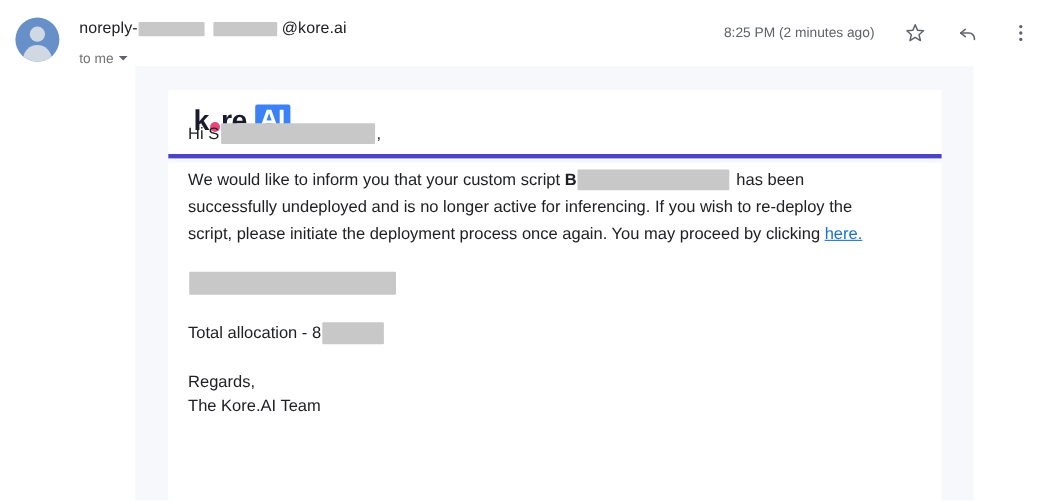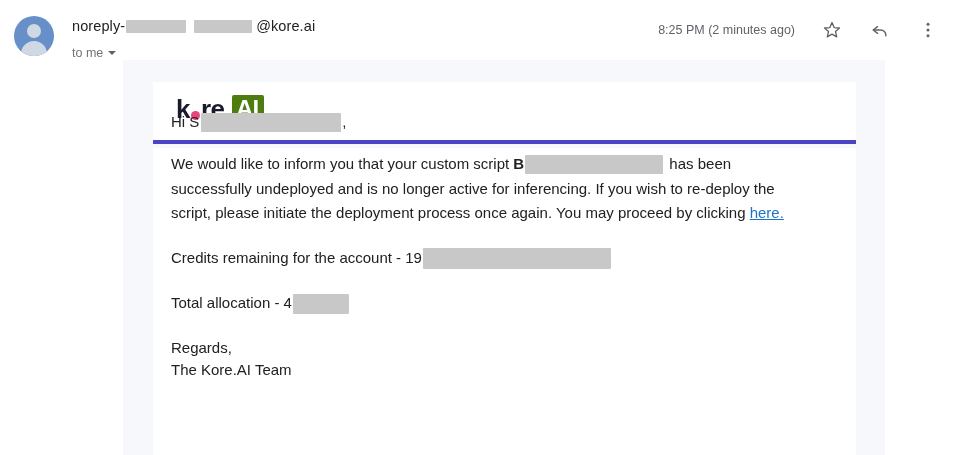--- a/index.html
+++ b/index.html
@@ -149,21 +149,21 @@
     width: 9px;
     height: 9px;
     border-radius: 50%;
     background: #e8457c;
     margin: 0 1px 0 1px;
     position: relative;
     top: 6px;
   }
   .logo .ai-chip {
     display: inline-block;
-    background: #4d7c0f;
+    background: #3b82f6;
     color: #ffffff;
     padding: 1px 5px 2px 4px;
     margin-left: 1px;
     border-radius: 2px;
     font-size: 24px;
     line-height: 1.05;
   }
 
   .body-white {
     position: absolute;
@@ -271,25 +271,25 @@
 
     <p class="tight">
       <span>Hi S</span><span class="blk blk-name"></span><span>,</span>
     </p>
 
     <p>
       <span>We would like to inform you that your custom script </span><b>B</b><span class="blk blk-script"></span><span> has been successfully undeployed and is no longer active for inferencing. If you wish to re-deploy the script, please initiate the deployment process once again. You may proceed by clicking </span><a href="#">here.</a>
     </p>
 
     <p>
-      <span>Credits remaining for the account - 19</span><span class="blk blk-credits"></span>
+      <span class="blk blk-credits"></span>
     </p>
 
     <p>
-      <span>Total allocation - 4</span><span class="blk blk-alloc"></span>
+      <span>Total allocation - 8</span><span class="blk blk-alloc"></span>
     </p>
 
     <div class="regards">
       <div>Regards,</div>
       <div>The Kore.AI Team</div>
     </div>
   </div>
 </div>
 
 </body></html>

